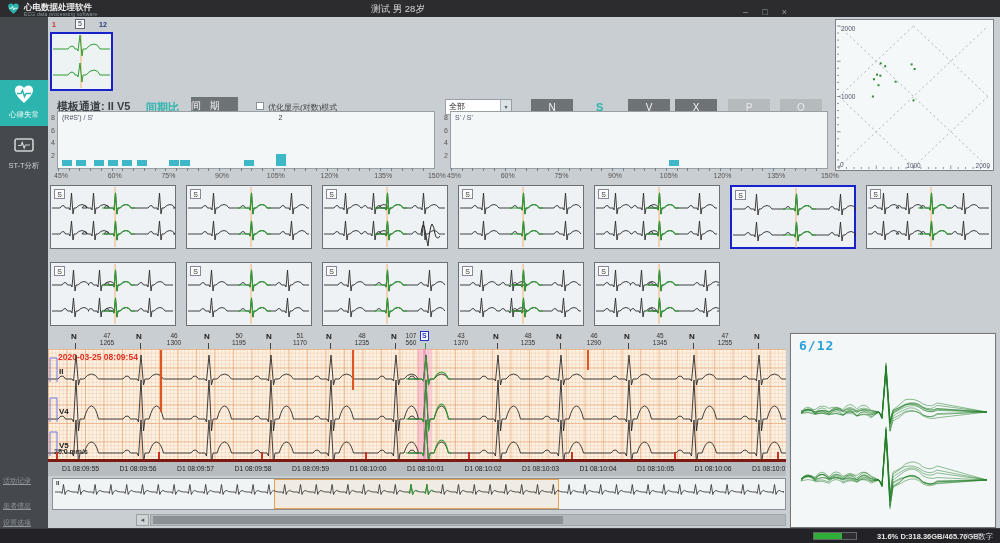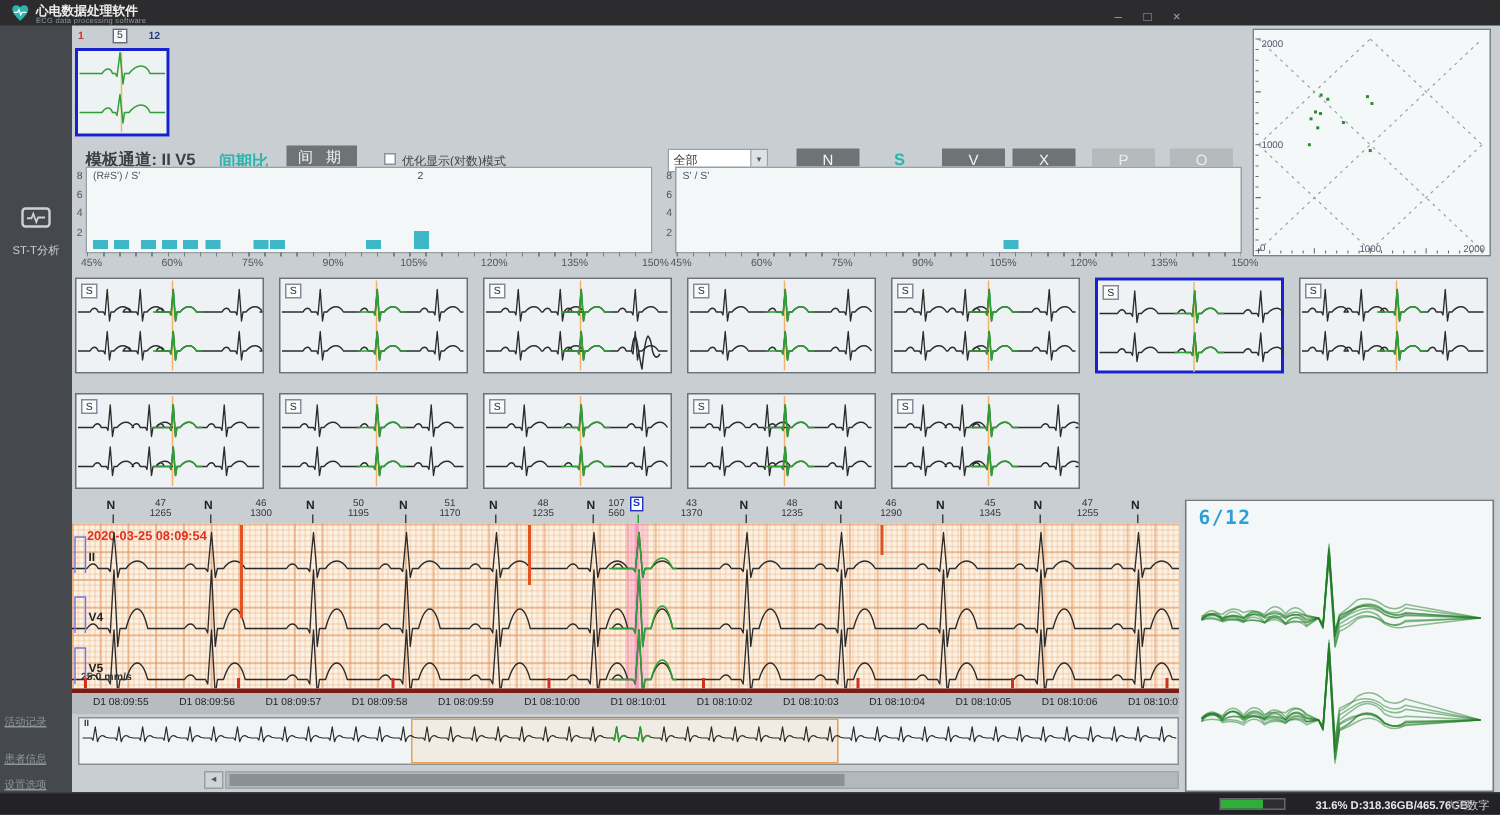--- a/index.html
+++ b/index.html
@@ -22,21 +22,21 @@
   
   #mainbg{position:absolute;left:48px;top:17px;width:952px;height:511px;background:#c9ced2}
   
   #tnum1{position:absolute;left:52px;top:21px;font-size:7px;color:#cc3333;font-weight:bold}
   #tnum5{position:absolute;left:75px;top:19px;font-size:7px;color:#333;border:1px solid #667;background:#f6f9fa;padding:0 2px;line-height:8px}
   #tnum12{position:absolute;left:99px;top:21px;font-size:7px;color:#2a3a7a;font-weight:bold}
   #minitpl{position:absolute;left:50px;top:32px;width:63px;height:59px;border:2px solid #1822cc;background:#edf2f3}
   
   #chlabel{position:absolute;left:57px;top:99px;font-size:11px;font-weight:bold;color:#3a3f44}
   #ivratio{position:absolute;left:146px;top:100px;font-size:11px;font-weight:bold;color:#2cb5ae}
-  #ivbtn{position:absolute;left:191px;top:97px;width:47px;height:17px;background:#6e7376;color:#f2f2f2;font-size:10px;text-align:center;line-height:17px;letter-spacing:3px;cursor:pointer}
+  #ivbtn{position:absolute;left:191px;top:97px;width:47px;height:17px;background:#6e7376;color:#f2f2f2;font-size:10px;text-align:left;line-height:17px;letter-spacing:3px;cursor:pointer}
   #optbox{position:absolute;left:256px;top:102px;width:8px;height:8px;background:#fff;border:1px solid #8892a0;cursor:pointer}
   #optlabel{position:absolute;left:268px;top:102px;font-size:8px;color:#444}
   #filter{position:absolute;left:445px;top:99px;width:67px;height:16px;background:#fff;border:1px solid #99a0aa;font-size:8px;color:#333;line-height:14px;padding-left:3px;cursor:pointer}
   #filterarrow{position:absolute;right:0;top:0;width:11px;height:14px;background:#dde2e5;border-left:1px solid #aab2ba;font-size:6px;text-align:center;line-height:14px;color:#556}
   .bbtn{position:absolute;top:99px;width:42px;height:17px;line-height:17px;text-align:center;font-size:10px;color:#f4f4f4;cursor:pointer}
   .bdark{background:#6e7376}
   .blight{background:#b5babd;color:#e9ebed}
   .bletter{position:absolute;top:101px;font-size:11px;font-weight:bold;color:#2cb5ae;cursor:pointer}
   
   .hist-panel{position:absolute;top:111px;width:378px;height:58px;background:#f3f7f8;border:1px solid #99a0a4}
@@ -104,28 +104,36 @@
 </head>
 <body>
 
 <div id="titlebar">
   <svg id="applogo" width="13" height="13" viewBox="0 0 22 22">
     <path d="M11,20 C4.5,14 2,10.5 2,7 C2,4.2 4.2,2.5 6.6,2.5 C8.4,2.5 10,3.5 11,5 C12,3.5 13.6,2.5 15.4,2.5 C17.8,2.5 20,4.2 20,7 C20,10.5 17.5,14 11,20 Z" fill="#2cb5ae"></path>
     <polyline points="4,10.5 8,10.5 9.5,7.5 11.5,13.5 13,10.5 18,10.5" stroke="#ffffff" stroke-width="1.4" fill="none"></polyline>
   </svg>
   <div id="apptitle">心电数据处理软件</div>
   <div id="appsub">ECG data processing software</div>
+  <div id="patient">测试 男 28岁</div>
   <div id="wctrls">
     <span>–</span>
     <span>□</span>
     <span>×</span>
   </div>
 </div>
 
 <div id="sidebar">
+  <div class="snav active" style="top:63px;height:46px">
+    <svg width="22" height="22" viewBox="0 0 22 22">
+      <path d="M11,20 C4.5,14 2,10.5 2,7 C2,4.2 4.2,2.5 6.6,2.5 C8.4,2.5 10,3.5 11,5 C12,3.5 13.6,2.5 15.4,2.5 C17.8,2.5 20,4.2 20,7 C20,10.5 17.5,14 11,20 Z" fill="#ffffff"></path>
+      <polyline points="4,10.5 8,10.5 9.5,7.5 11.5,13.5 13,10.5 18,10.5" stroke="#2cb5ae" stroke-width="1.5" fill="none"></polyline>
+    </svg>
+    <div class="slabel">心律失常</div>
+  </div>
   <div class="snav" style="top:114px;height:48px">
     <svg width="22" height="22" viewBox="0 0 22 22">
       <rect x="2" y="5" width="18" height="12" rx="2" fill="none" stroke="currentColor" stroke-width="1.6"></rect>
       <polyline points="5,11.5 8,11.5 9.2,8.5 11.2,14 12.4,11 17,11" stroke="currentColor" stroke-width="1.2" fill="none"></polyline>
     </svg>
     <div class="slabel">ST-T分析</div>
   </div>
   <div class="slink" style="top:459px">活动记录</div>
   <div class="slink" style="top:484px">患者信息</div>
   <div class="slink" style="top:501px">设置选项</div>

